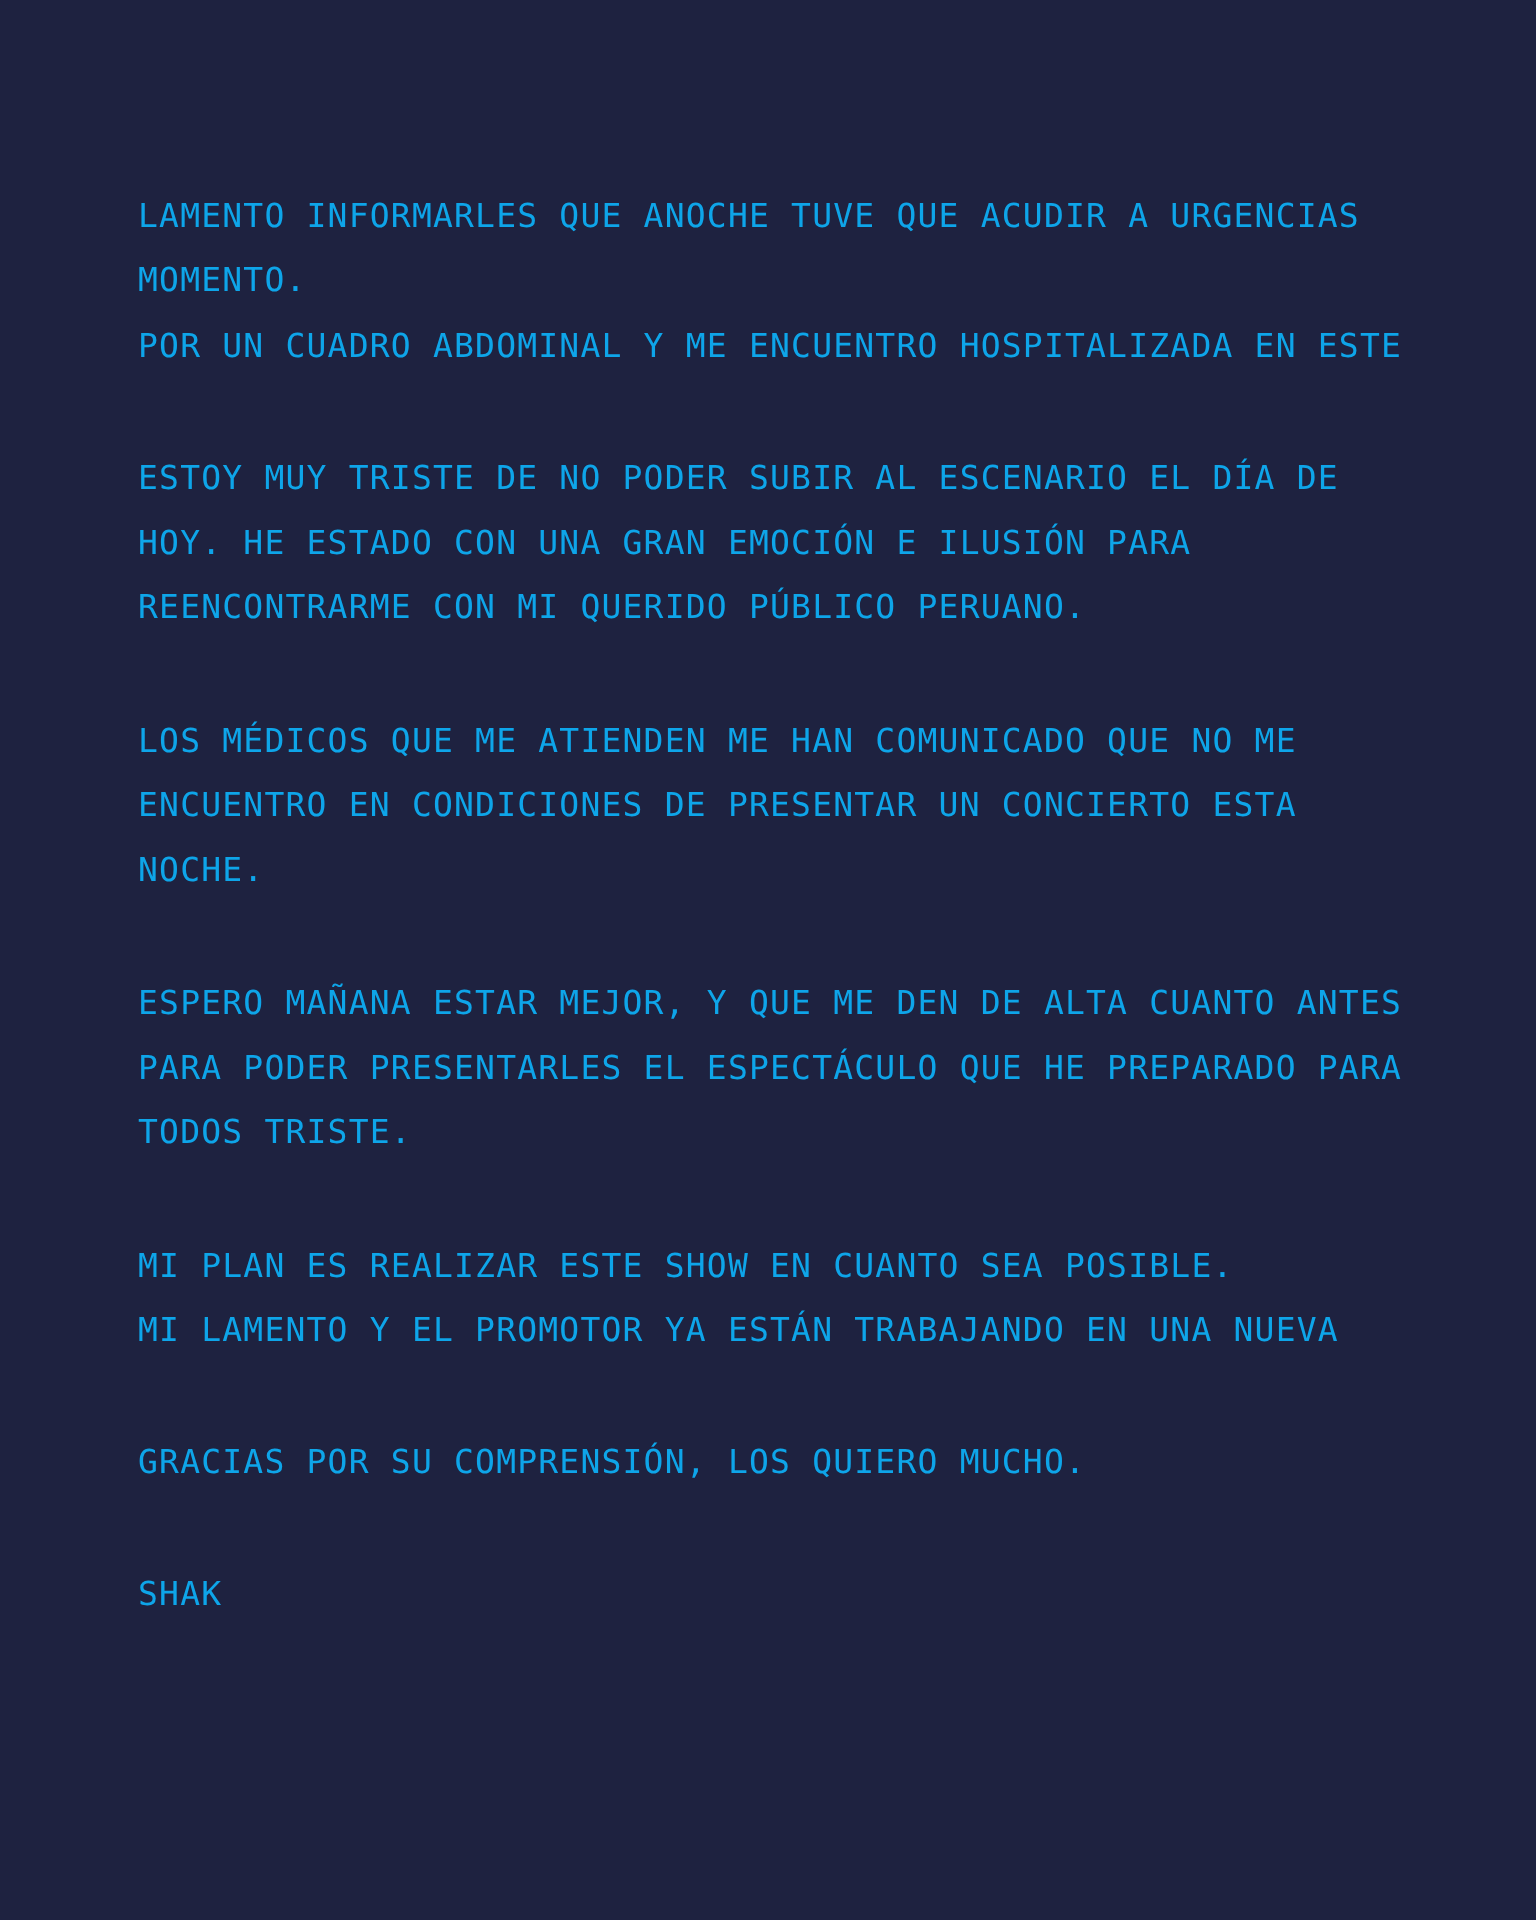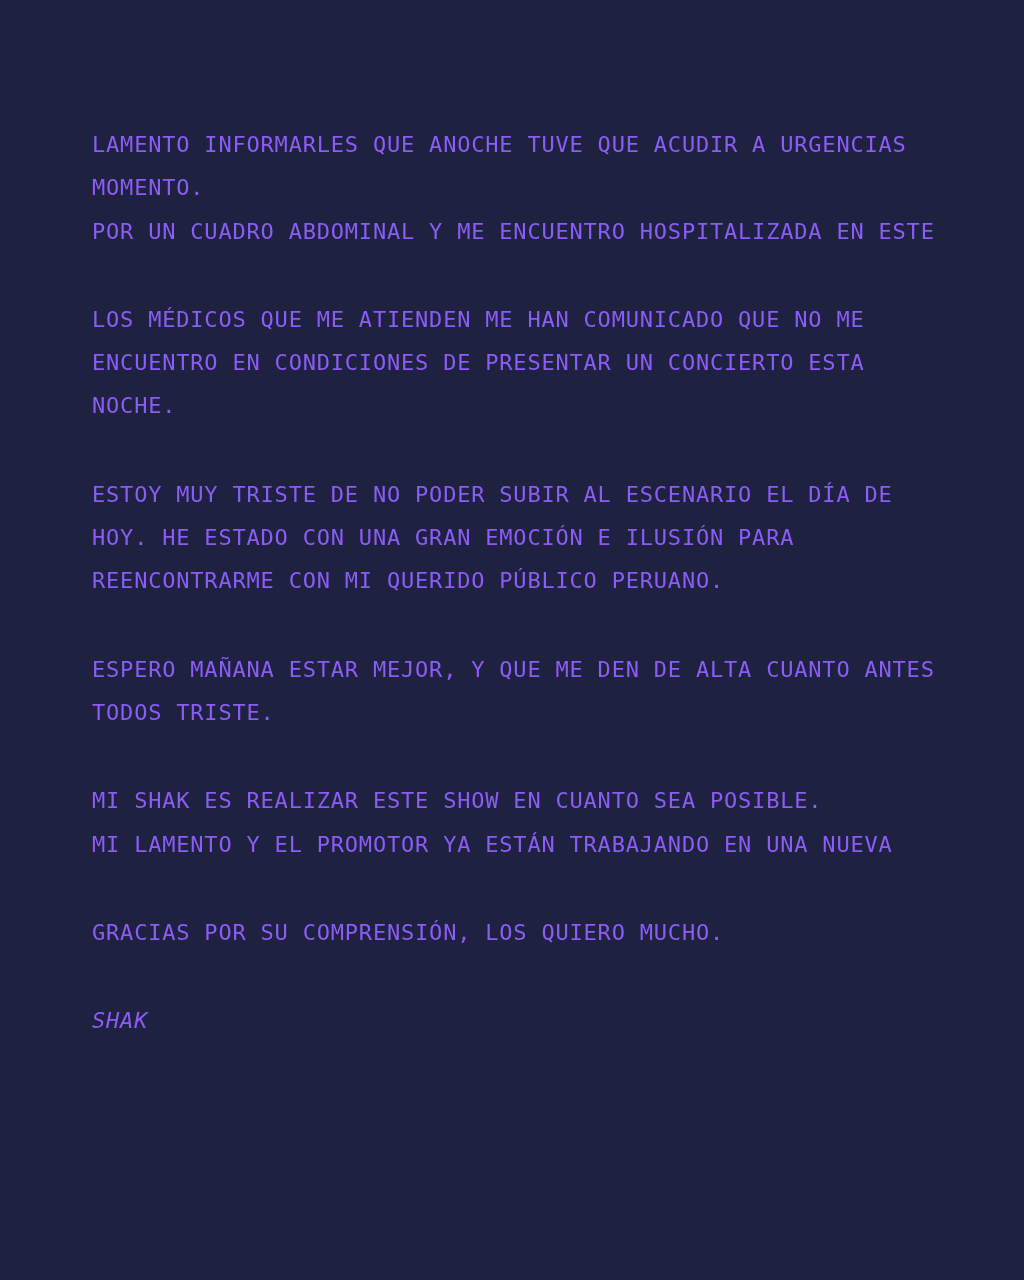--- a/index.html
+++ b/index.html
@@ -11,68 +11,68 @@
     height: 1280px;
     background: #1e2240;
     overflow: hidden;
     font-family: "DejaVu Sans Mono", "Liberation Mono", monospace;
   }
   .statement {
     box-sizing: border-box;
     width: 1024px;
     height: 908px;
     padding: 123px 70px 0 92px;
-    color: #8b5cf6;
+    color: #0ea5e9;
   }
   .para {
     margin: 0 0 45px 0;
     font-size: 22px;
     line-height: 43.3px;
     letter-spacing: 0.8px;
     font-weight: 400;
   }
   .line {
     display: block;
     white-space: pre;
   }
   .signature {
     margin: 0;
-    font-style: italic;
   }
 </style>
 </head>
 <body>
 
 <main class="statement">
 
   <p class="para">
     <span class="line">LAMENTO INFORMARLES QUE ANOCHE TUVE QUE ACUDIR A URGENCIAS</span>
     <span class="line">MOMENTO.</span>
     <span class="line">POR UN CUADRO ABDOMINAL Y ME ENCUENTRO HOSPITALIZADA EN ESTE</span>
   </p>
 
   <p class="para">
+    <span class="line">ESTOY MUY TRISTE DE NO PODER SUBIR AL ESCENARIO EL DÍA DE</span>
+    <span class="line">HOY. HE ESTADO CON UNA GRAN EMOCIÓN E ILUSIÓN PARA</span>
+    <span class="line">REENCONTRARME CON MI QUERIDO PÚBLICO PERUANO.</span>
+  </p>
+
+  <p class="para">
     <span class="line">LOS MÉDICOS QUE ME ATIENDEN ME HAN COMUNICADO QUE NO ME</span>
     <span class="line">ENCUENTRO EN CONDICIONES DE PRESENTAR UN CONCIERTO ESTA</span>
     <span class="line">NOCHE.</span>
   </p>
 
   <p class="para">
-    <span class="line">ESTOY MUY TRISTE DE NO PODER SUBIR AL ESCENARIO EL DÍA DE</span>
-    <span class="line">HOY. HE ESTADO CON UNA GRAN EMOCIÓN E ILUSIÓN PARA</span>
-    <span class="line">REENCONTRARME CON MI QUERIDO PÚBLICO PERUANO.</span>
-  </p>
-
-  <p class="para">
     <span class="line">ESPERO MAÑANA ESTAR MEJOR, Y QUE ME DEN DE ALTA CUANTO ANTES</span>
+    <span class="line">PARA PODER PRESENTARLES EL ESPECTÁCULO QUE HE PREPARADO PARA</span>
     <span class="line">TODOS TRISTE.</span>
   </p>
 
   <p class="para">
-    <span class="line">MI SHAK ES REALIZAR ESTE SHOW EN CUANTO SEA POSIBLE.</span>
+    <span class="line">MI PLAN ES REALIZAR ESTE SHOW EN CUANTO SEA POSIBLE.</span>
     <span class="line">MI LAMENTO Y EL PROMOTOR YA ESTÁN TRABAJANDO EN UNA NUEVA</span>
   </p>
 
   <p class="para">
     <span class="line">GRACIAS POR SU COMPRENSIÓN, LOS QUIERO MUCHO.</span>
   </p>
 
   <p class="para signature">
     <span class="line">SHAK</span>
   </p>

